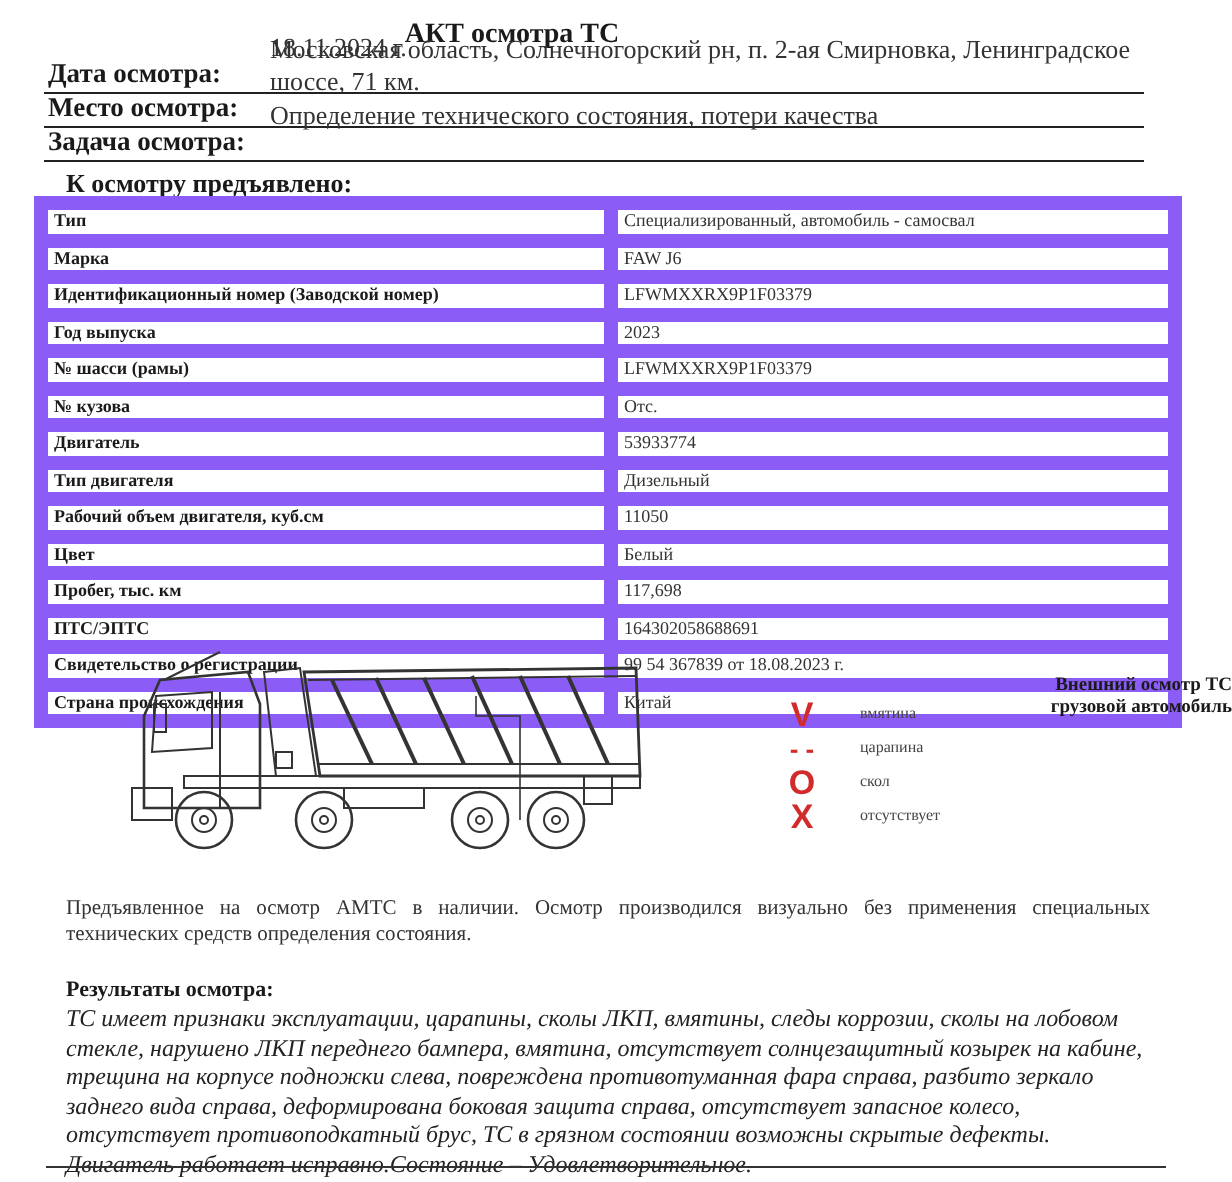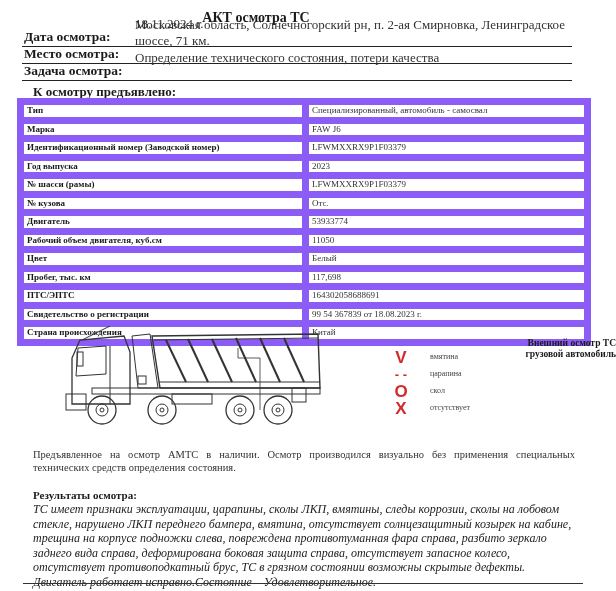--- a/index.html
+++ b/index.html
@@ -66,20 +66,24 @@
         <td class="k">№ шасси (рамы)</td>
         <td class="v">LFWMXXRX9P1F03379</td>
       </tr>
       <tr>
         <td class="k">№ кузова</td>
         <td class="v">Отс.</td>
       </tr>
       <tr>
         <td class="k">Двигатель</td>
         <td class="v">53933774</td>
+      </tr>
+      <tr>
+        <td class="k">Тип двигателя</td>
+        <td class="v">Дизельный</td>
       </tr>
       <tr>
         <td class="k">Рабочий объем двигателя, куб.см</td>
         <td class="v">11050</td>
       </tr>
       <tr>
         <td class="k">Цвет</td>
         <td class="v">Белый</td>
       </tr>
       <tr>

